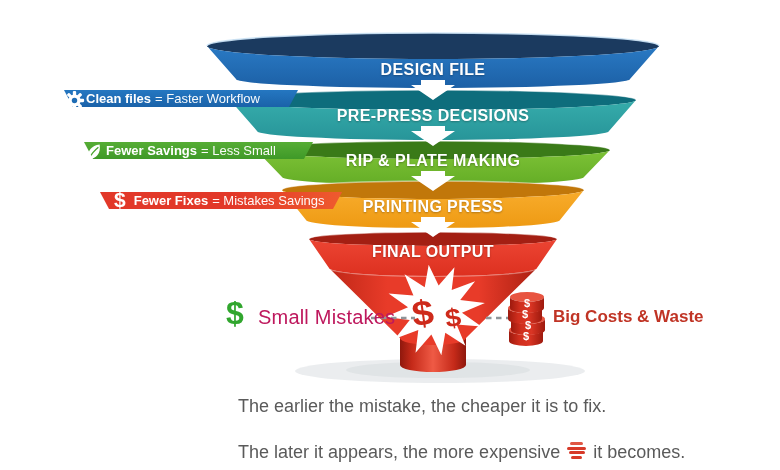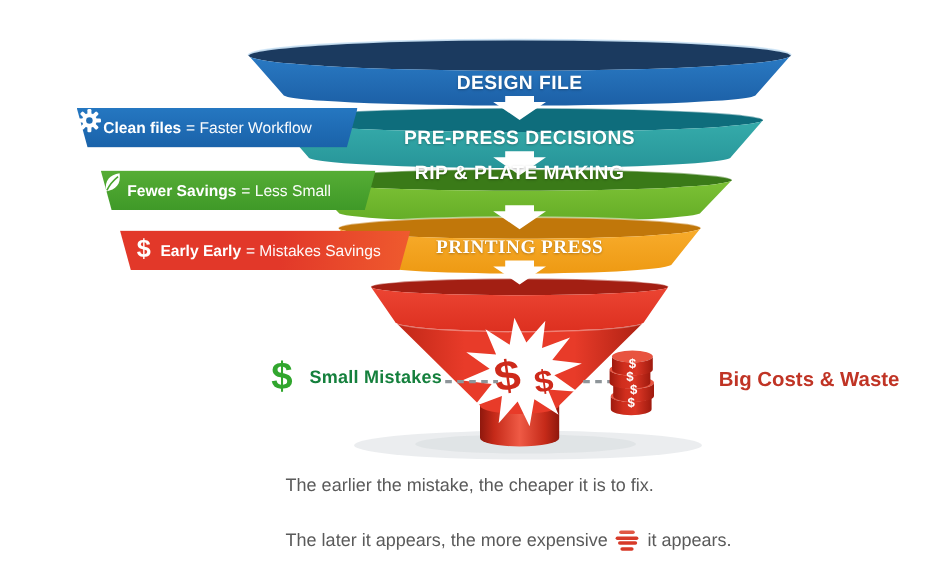--- a/index.html
+++ b/index.html
@@ -10,44 +10,44 @@
   svg{position:absolute;left:0;top:0;}
   svg text{font-family:"Liberation Sans",sans-serif;}
 
   .stage-label{
     position:absolute;left:233px;width:400px;text-align:center;
     color:#ffffff;font-weight:700;font-size:16px;letter-spacing:.4px;
     text-shadow:0 1px 2px rgba(0,0,0,.28);white-space:nowrap;
   }
   #lbl-design{top:61px;}
   #lbl-prepress{top:107px;}
-  #lbl-rip{top:136px;}
-  #lbl-press{top:198px;font-family:Liberation Serif, serif;}
+  #lbl-rip{top:152px;}
+  #lbl-press{top:198px;}
   #lbl-final{top:243px;}
 
   .tag{
-    position:absolute;height:33px;display:flex;align-items:center;gap:8px;
+    position:absolute;height:17px;display:flex;align-items:center;gap:8px;
     padding:0 10px 0 14px;color:#fff;font-size:13px;white-space:nowrap;
     clip-path:polygon(0 0,100% 0,calc(100% - 9px) 100%,9px 100%);
     filter:drop-shadow(0 3px 2.5px rgba(60,60,60,.35));
   }
   #tag-clean{left:64px;top:90px;width:210px;background:linear-gradient(180deg,#2577c1,#1a62a9);}
   #tag-fewer{left:84px;top:142px;width:205px;background:linear-gradient(180deg,#56ad35,#3f9928);}
   #tag-early{left:100px;top:192px;width:218px;background:linear-gradient(95deg,#e23829 55%,#ef5b2e);}
   .tag-strong{font-weight:700;}
   .tag-rest{font-weight:400;margin-left:4px;opacity:.97;}
   .tag-icon{flex:0 0 auto;display:flex;align-items:center;}
   .dollar-glyph{font-size:21px;font-weight:800;line-height:1;transform:translateY(-1px);}
 
   .floor-text{position:absolute;white-space:nowrap;}
   #small-dollar{left:226px;top:297px;font-size:32px;font-weight:800;color:#31a62e;line-height:1;}
-  #small-label{left:258px;top:306px;font-size:15px;font-weight:700;color:#15803d;letter-spacing:.2px;}
-  #big-label{left:553px;top:307px;font-size:17px;font-weight:700;color:#c03425;margin-left:46px;}
-
-  .caption{position:absolute;left:238px;color:#5a5a5a;font-size:15px;white-space:nowrap;}
+  #small-label{left:258px;top:306px;font-size:20px;font-weight:400;color:#be185d;letter-spacing:.2px;}
+  #big-label{left:553px;top:307px;font-size:17px;font-weight:700;color:#c03425;}
+
+  .caption{position:absolute;left:238px;color:#5a5a5a;font-size:18px;white-space:nowrap;}
   #caption-1{top:396px;}
   #caption-2{top:442px;display:flex;align-items:flex-start;gap:6px;}
   .exp-icon{display:inline-flex;flex-direction:column;align-items:center;gap:1.5px;margin:0 1px;}
   .exp-icon i{display:block;height:3px;border-radius:2px;background:#d73a29;}
   .exp-icon i:nth-child(1){width:13px;background:#e05744;}
   .exp-icon i:nth-child(2){width:19px;}
   .exp-icon i:nth-child(3){width:16px;}
   .exp-icon i:nth-child(4){width:11px;}
 </style>
 </head>
@@ -170,20 +170,21 @@
       <text x="525" y="317.5" text-anchor="middle" font-size="11" font-weight="bold" fill="#ffffff">$</text>
       <text x="528" y="328.5" text-anchor="middle" font-size="11" font-weight="bold" fill="#ffffff">$</text>
       <text x="526" y="339.5" text-anchor="middle" font-size="11" font-weight="bold" fill="#ffffff">$</text>
     </g>
   </svg>
 
   <div class="stage-label" id="lbl-design">DESIGN FILE</div>
   <div class="stage-label" id="lbl-prepress">PRE-PRESS DECISIONS</div>
   <div class="stage-label" id="lbl-rip">RIP &amp; PLATE MAKING</div>
   <div class="stage-label" id="lbl-press">PRINTING PRESS</div>
+  <div class="stage-label" id="lbl-final">FINAL OUTPUT</div>
 
   <div class="tag" id="tag-clean">
     <span class="tag-icon">
       <svg width="21" height="21" viewBox="0 0 24 24">
         <g fill="#ffffff" transform="translate(12,12)">
           <rect x="-1.9" y="-11" width="3.8" height="6" rx="1.2"></rect>
           <rect x="-1.9" y="-11" width="3.8" height="6" rx="1.2" transform="rotate(45)"></rect>
           <rect x="-1.9" y="-11" width="3.8" height="6" rx="1.2" transform="rotate(90)"></rect>
           <rect x="-1.9" y="-11" width="3.8" height="6" rx="1.2" transform="rotate(135)"></rect>
           <rect x="-1.9" y="-11" width="3.8" height="6" rx="1.2" transform="rotate(180)"></rect>
@@ -210,33 +211,33 @@
       </svg>
     </span>
     <span>
       <span class="tag-strong">Fewer Savings</span><span class="tag-rest">= Less Small</span>
     </span>
   </div>
 
   <div class="tag" id="tag-early">
     <span class="tag-icon dollar-glyph">$</span>
     <span>
-      <span class="tag-strong">Early Early</span><span class="tag-rest">= Mistakes Savings</span>
+      <span class="tag-strong">Fewer Fixes</span><span class="tag-rest">= Mistakes Savings</span>
     </span>
   </div>
 
   <div class="floor-text" id="small-dollar">$</div>
   <div class="floor-text" id="small-label">Small Mistakes</div>
   <div class="floor-text" id="big-label">Big Costs &amp; Waste</div>
 
   <div class="caption" id="caption-1">The earlier the mistake, the cheaper it is to fix.</div>
   <div class="caption" id="caption-2">
     <span>The later it appears, the more expensive</span>
     <span class="exp-icon">
         <i></i>
         <i></i>
         <i></i>
         <i></i>
       </span>
-    <span>it appears.</span>
+    <span>it becomes.</span>
   </div>
 
 </div>
 
 </body></html>

